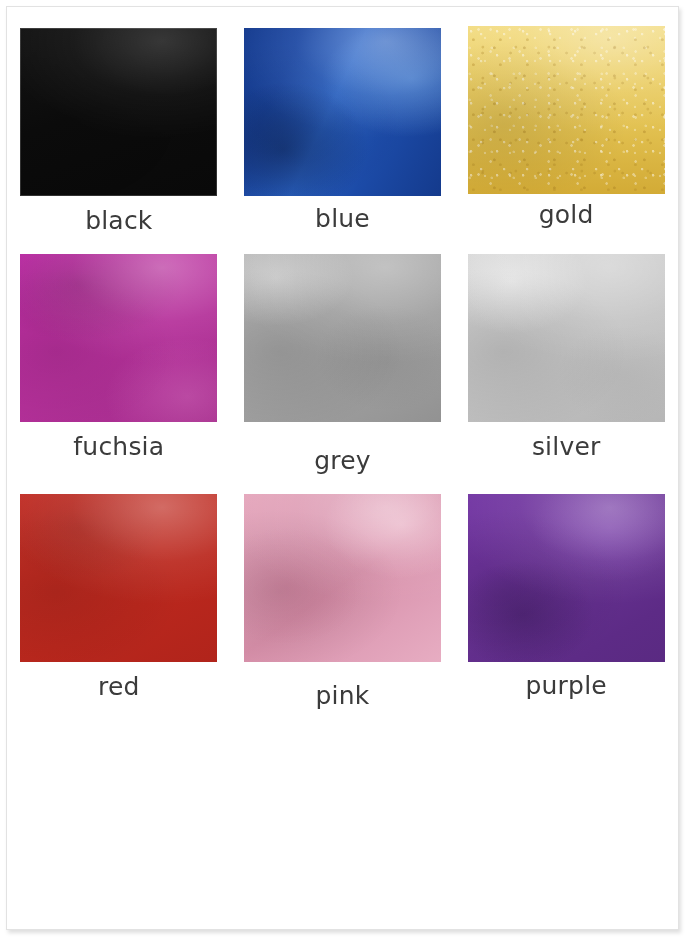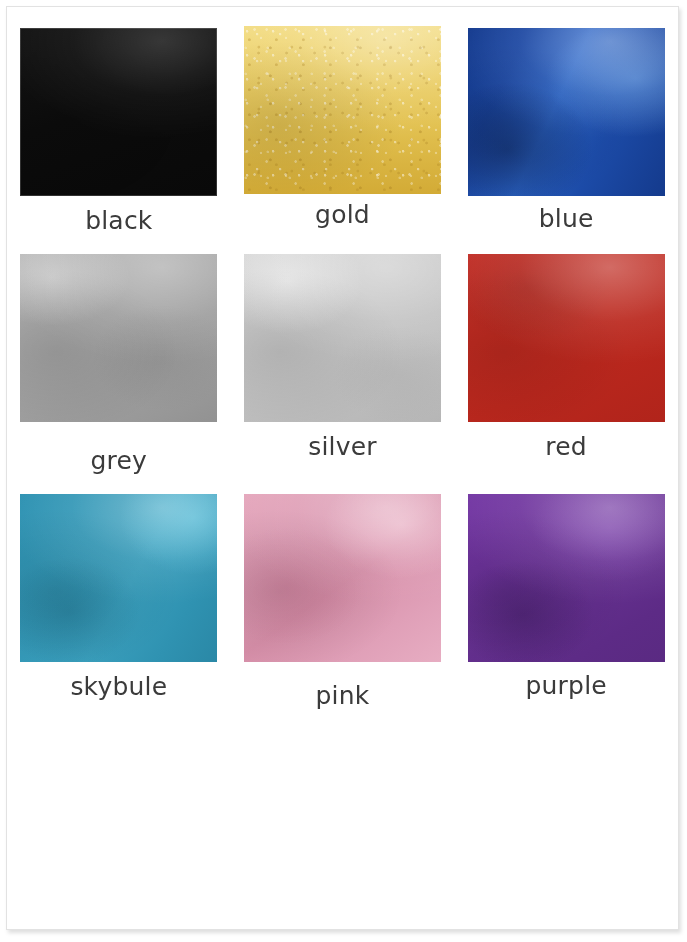--- a/index.html
+++ b/index.html
@@ -215,34 +215,40 @@
 
 <div class="page">
   <div class="card">
     <div class="grid">
 
       <div class="cell r0 c0">
         <div class="swatch sw-black flat"><span class="grain"></span></div>
         <div class="label">black</div>
       </div>
 
+      <div class="cell r0 c2">
+        <div class="swatch sw-blue">
+            <span class="grain"></span>
+          </div>
+        <div class="label">blue</div>
+      </div>
+
       <div class="cell r0 c1">
         <div class="swatch sw-gold">
             <span class="grain"></span>
           </div>
         <div class="label">gold</div>
       </div>
 
-      <div class="cell r0 c2">
-        <div class="swatch sw-blue">
-            <span class="grain"></span>
-          </div>
-        <div class="label">blue</div>
-      </div>
-
+      <div class="cell r1 c0">
+        <div class="swatch sw-fuchsia">
+            <span class="grain"></span>
+          </div>
+        <div class="label">fuchsia</div>
+      </div>
 
       <div class="cell r1 c1">
         <div class="swatch sw-grey">
             <span class="grain"></span>
           </div>
         <div class="label">grey</div>
       </div>
 
       <div class="cell r2 c0">
         <div class="swatch sw-silver">
@@ -253,26 +259,20 @@
 
       <div class="cell r1 c2">
         <div class="swatch sw-red">
             <span class="grain"></span>
           </div>
         <div class="label">red</div>
       </div>
 
 
 
-      <div class="cell r3 c0">
-        <div class="swatch sw-skybule">
-            <span class="grain"></span>
-          </div>
-        <div class="label">skybule</div>
-      </div>
 
       <div class="cell r3 c1">
         <div class="swatch sw-pink">
             <span class="grain"></span>
           </div>
         <div class="label">pink</div>
       </div>
 
       <div class="cell r3 c2">
         <div class="swatch sw-purple">

